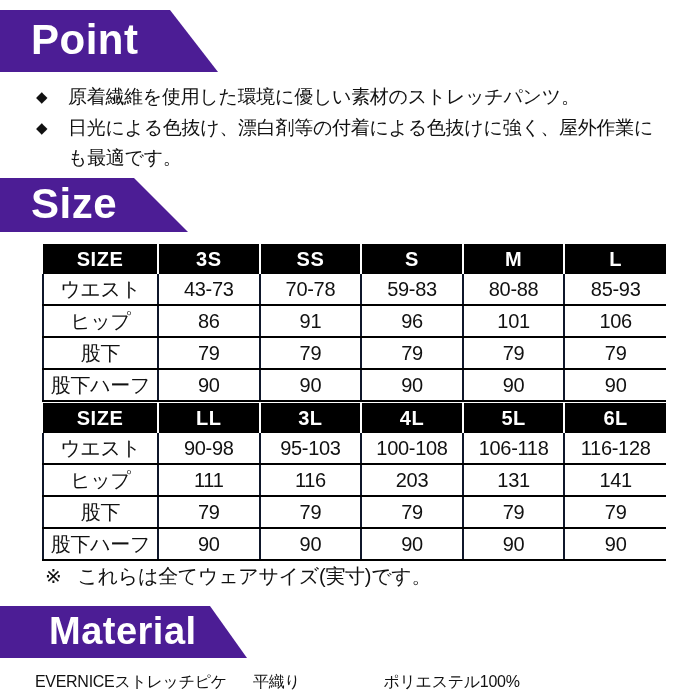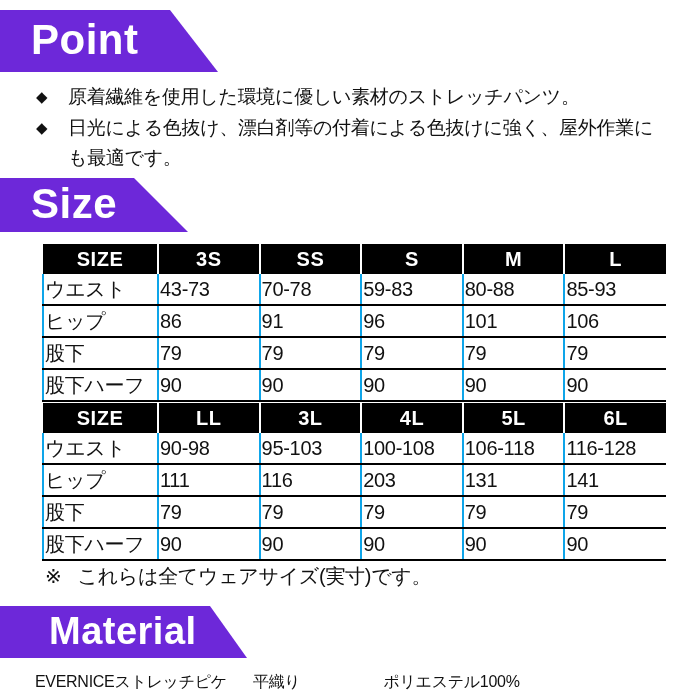--- a/index.html
+++ b/index.html
@@ -5,21 +5,21 @@
   html,body{margin:0;padding:0;}
   body{
     width:700px;height:700px;background:#ffffff;
     font-family:"Liberation Sans","DejaVu Sans",sans-serif;
     color:#111;overflow:hidden;
   }
   .page{position:relative;width:700px;height:700px;background:#fff;}
 
   
   .banner{
-    position:absolute;left:0;background:#6d28d9;color:#fff;
+    position:absolute;left:0;background:#4c1d95;color:#fff;
     display:flex;align-items:center;font-weight:bold;
   }
   .banner .banner-label{
     padding-left:31px;font-size:42px;letter-spacing:.5px;line-height:1;
     transform:translateY(-1px);
   }
   #banner-point{top:10px;width:218px;height:62px;
     clip-path:polygon(0 0,170px 0,100% 100%,0 100%);}
   #banner-size{top:178px;width:188px;height:54px;
     clip-path:polygon(0 0,134px 0,100% 100%,0 100%);}
@@ -46,22 +46,22 @@
   #size-table-1{top:244px;}
   #size-table-2{top:403px;}
   .size-table col.label-col{width:115px;}
   .size-table col.value-col{width:101.6px;}
   .size-table th{
     background:#000;color:#fff;height:28px;font-size:20px;font-weight:600;
     text-align:center;letter-spacing:.5px;
   }
   .size-table th + th{border-left:2px solid #fff;}
   .size-table td{
-    border-left:2px solid #0ea5e9;border-bottom:2px solid #000;
-    height:28px;font-size:20px;letter-spacing:-0.3px;
+    border-left:2px solid #0f172a;border-bottom:2px solid #000;
+    height:28px;text-align:center;font-size:20px;letter-spacing:-0.3px;
   }
 
   
   .size-note{
     position:absolute;top:563px;left:45px;display:flex;
     font-size:20px;line-height:26px;letter-spacing:-0.3px;
   }
   .size-note .ref-mark{margin-right:16px;}
 
   

